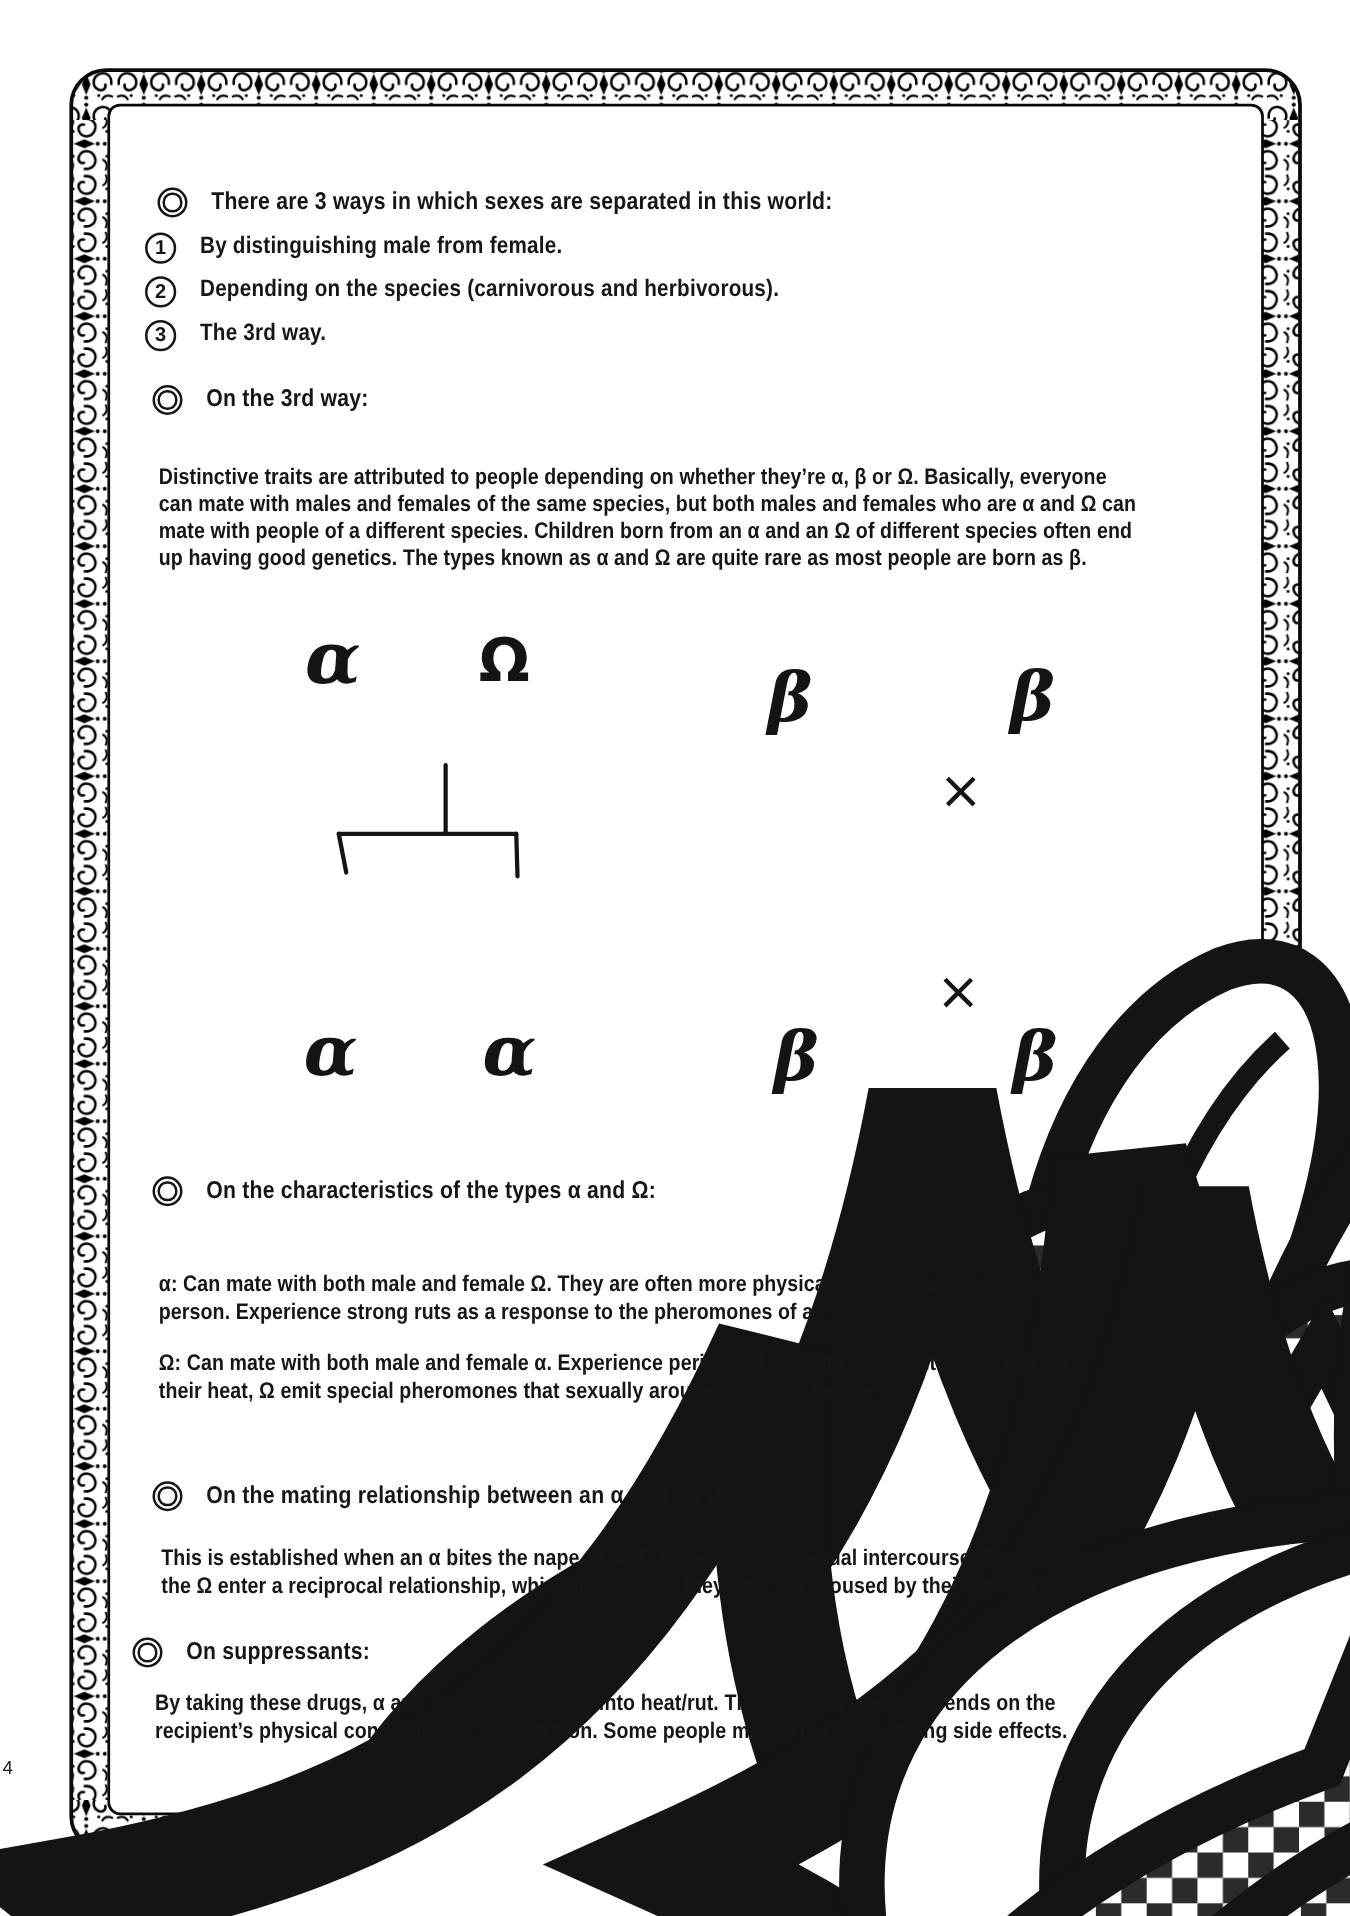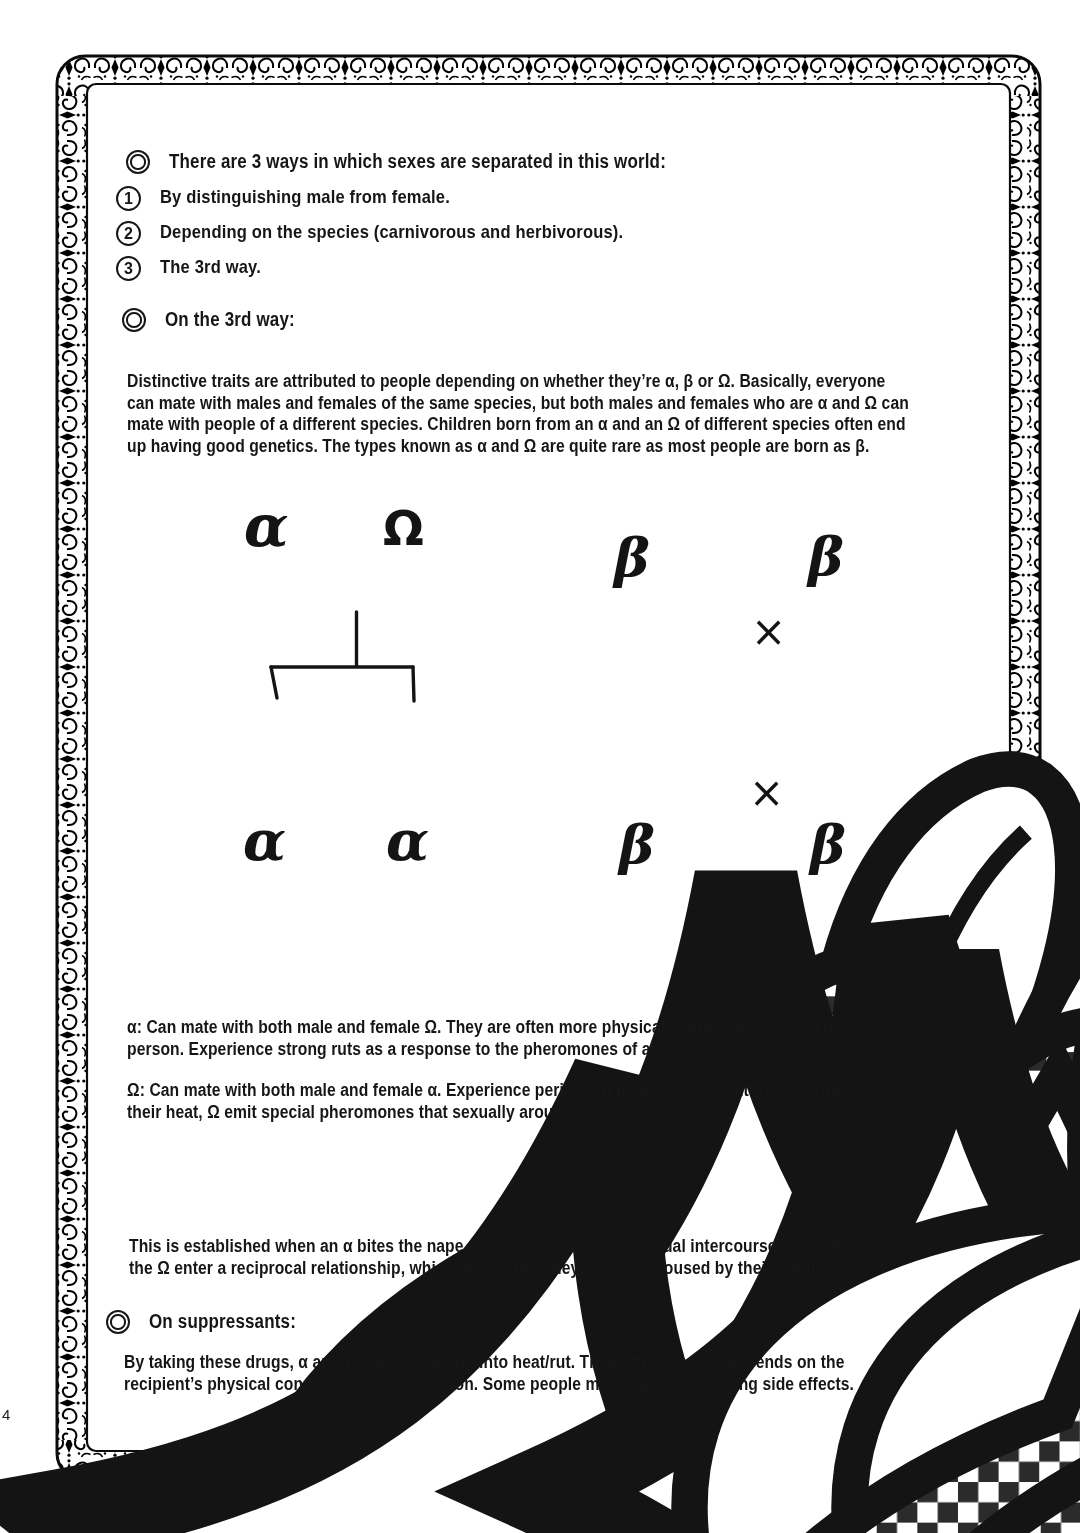--- a/index.html
+++ b/index.html
@@ -140,25 +140,33 @@
 
   <div class="row" style="left:122px;top:308px;">
     <span class="dbl"></span>
     <span class="h-text">On the 3rd way:</span>
   </div>
   <div class="para" style="left:127px;top:371px;">Distinctive traits are attributed to people depending on whether they’re α, β or Ω. Basically, everyone
 can mate with males and females of the same species, but both males and females who are α and Ω can
 mate with people of a different species. Children born from an α and an Ω of different species often end
 up having good genetics. The types known as α and Ω are quite rare as most people are born as β.</div>
 
+  <div class="row" style="left:122px;top:941px;">
+    <span class="dbl"></span>
+    <span class="h-text">On the characteristics of the types α and Ω:</span>
+  </div>
   <div class="para" style="left:127px;top:1017px;">α: Can mate with both male and female Ω. They are often more physically gifted than the average
 person. Experience strong ruts as a response to the pheromones of an Ω.</div>
   <div class="para" style="left:127px;top:1080px;">Ω: Can mate with both male and female α. Experience periods of heat at regular intervals. During
 their heat, Ω emit special pheromones that sexually arouse male and female α.</div>
 
+  <div class="row" style="left:122px;top:1185px;">
+    <span class="dbl"></span>
+    <span class="h-text">On the mating relationship between an α and an Ω:</span>
+  </div>
   <div class="para" style="left:129px;top:1236px;">This is established when an α bites the nape of an Ω in heat during sexual intercourse. Then, the α and
 the Ω enter a reciprocal relationship, which means that they only get aroused by their partner.</div>
 
   <div class="row" style="left:106px;top:1310px;">
     <span class="dbl"></span>
     <span class="h-text">On suppressants:</span>
   </div>
   <div class="para" style="left:124px;top:1352px;">By taking these drugs, α and Ω can stop going into heat/rut. Their effectiveness depends on the
 recipient’s physical condition and constitution. Some people may experience strong side effects.</div>
 

